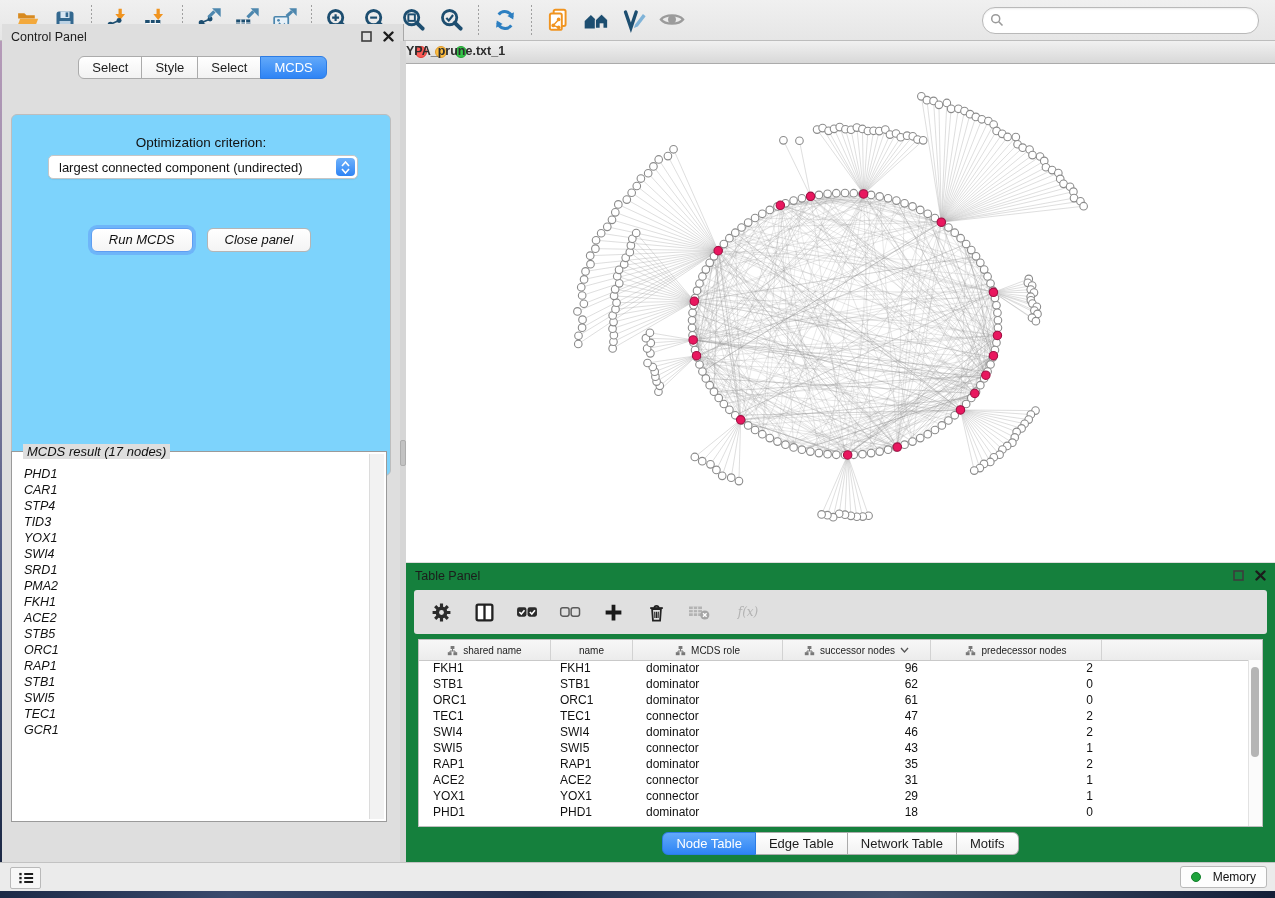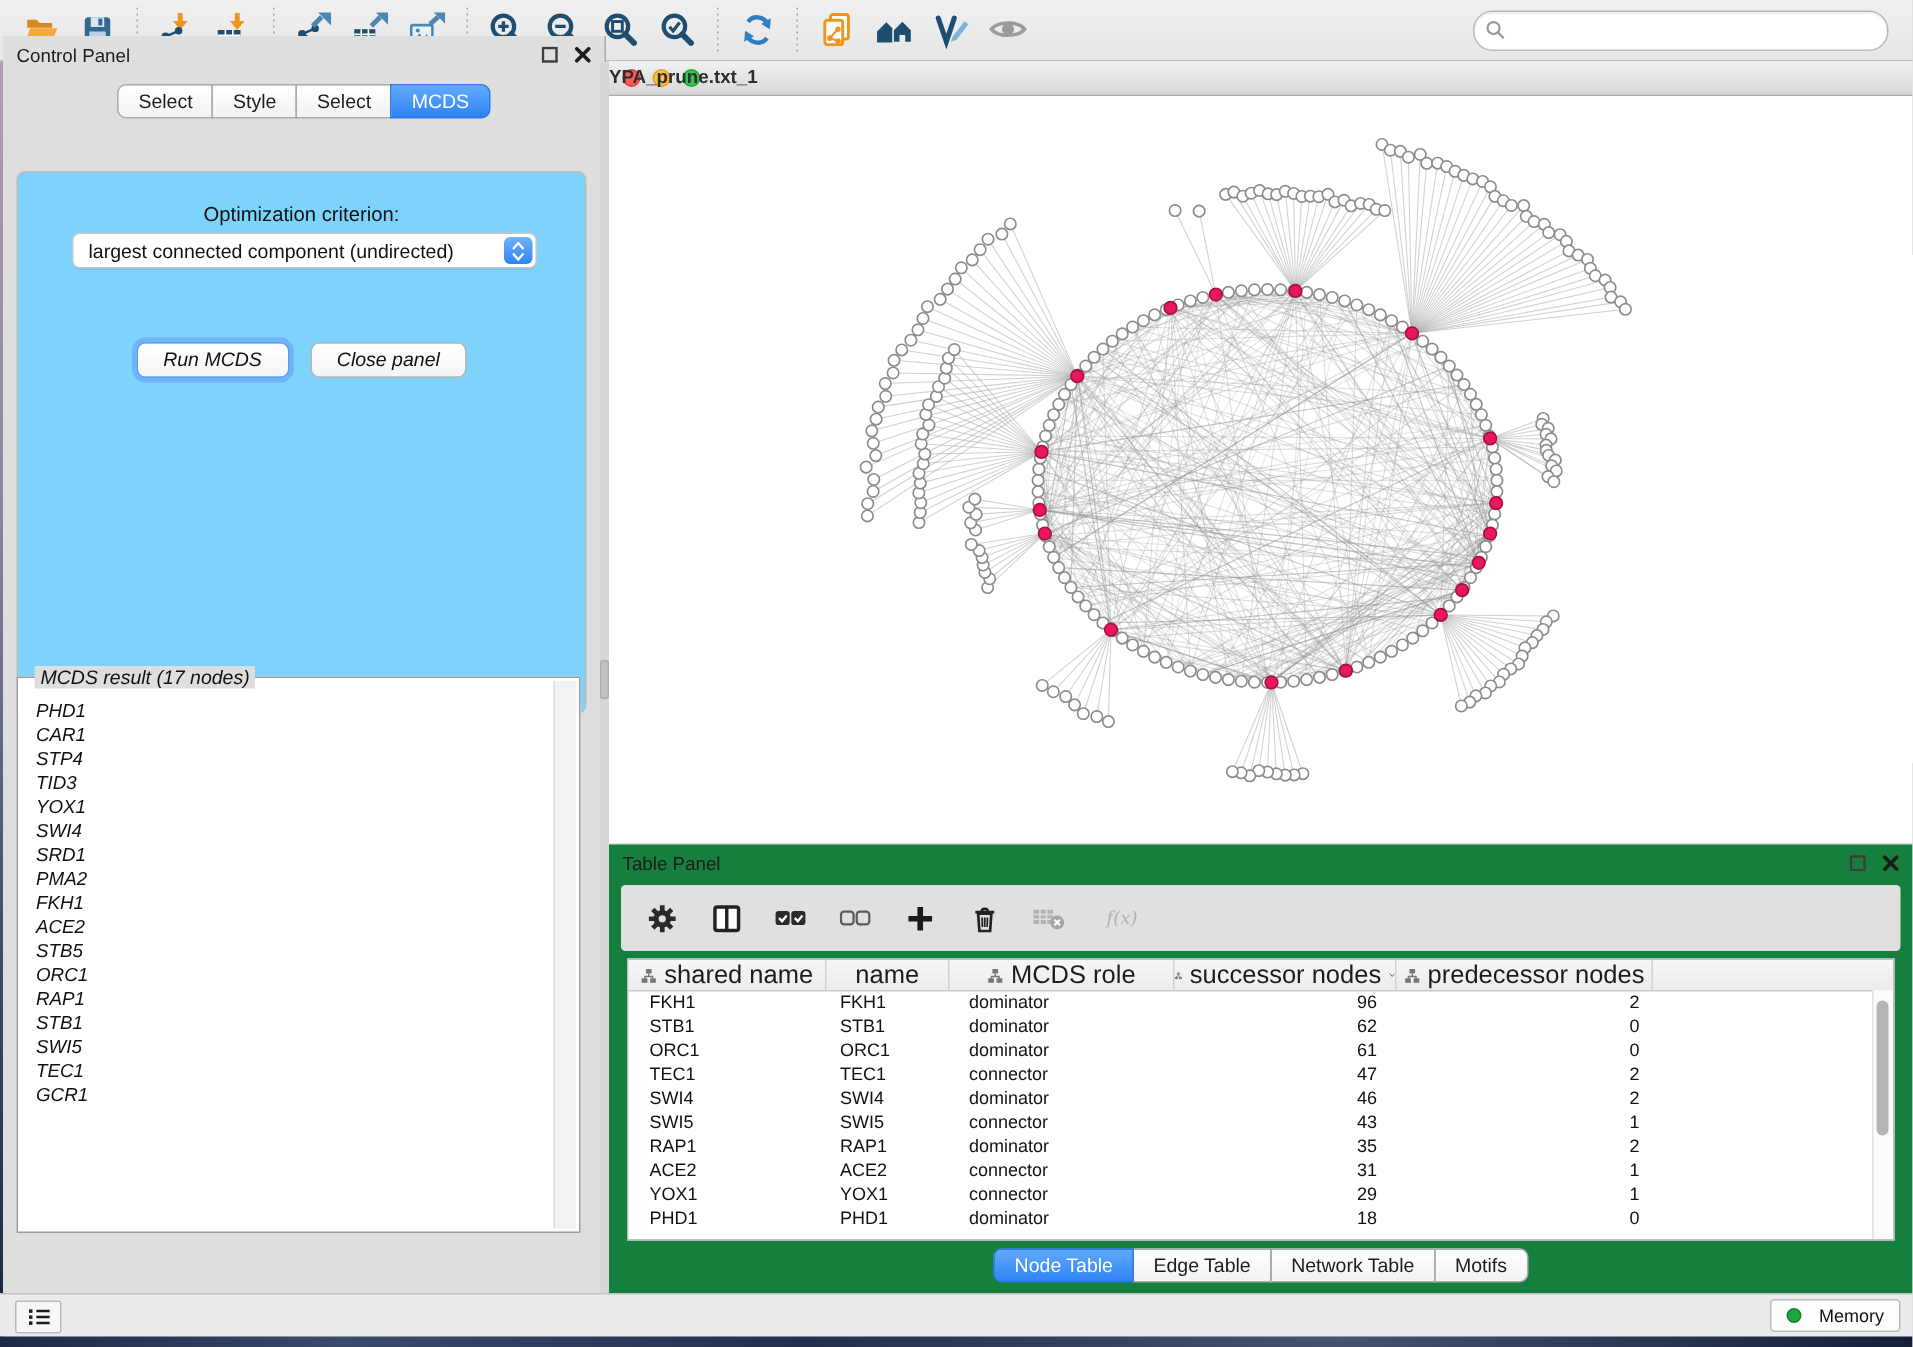--- a/index.html
+++ b/index.html
@@ -92,21 +92,21 @@
   .tp-toolbar{position:absolute;left:8px;right:8px;top:27px;height:44px;background:#e0e0e0;
               border-radius:3px;display:flex;align-items:center;gap:17px;padding-left:14px;}
   .ttbtn{width:26px;height:26px;border:none;background:transparent;display:flex;align-items:center;
          justify-content:center;padding:0;}
   .fx{font-family:"DejaVu Serif",serif;font-style:italic;font-size:12px;color:#b2b2b2;}
 
   .tp-table{position:absolute;left:12px;right:12px;top:76px;height:188px;background:#fff;
             border:1px solid #bfbfbf;box-sizing:border-box;overflow:hidden;}
   .thead{display:grid;grid-template-columns:131px 82px 150px 148px 171px 1fr;height:20px;
          background:linear-gradient(#f7f7f7,#ececec);border-bottom:1px solid #c9c9c9;}
-  .hcell{display:flex;align-items:center;justify-content:center;gap:5px;font-size:17px;
+  .hcell{display:flex;align-items:center;justify-content:center;gap:5px;font-size:10px;
          color:#1c1c1c;border-left:1px solid #d2d2d2;overflow:hidden;white-space:nowrap;}
   .hcell:first-child{border-left:none;}
   .tbody{position:absolute;left:0;right:13px;top:20px;bottom:0;}
   .trow{display:grid;grid-template-columns:131px 82px 150px 148px 171px 1fr;height:16px;}
   .tcell{font-size:12px;color:#111;line-height:16px;white-space:nowrap;overflow:hidden;}
   .tcell.c0{padding-left:14px;}
   .tcell.c1{padding-left:10px;}
   .tcell.c2{padding-left:14px;}
   .tcell.c3{text-align:right;padding-right:12px;}
   .tcell.c4{text-align:right;padding-right:8px;}

